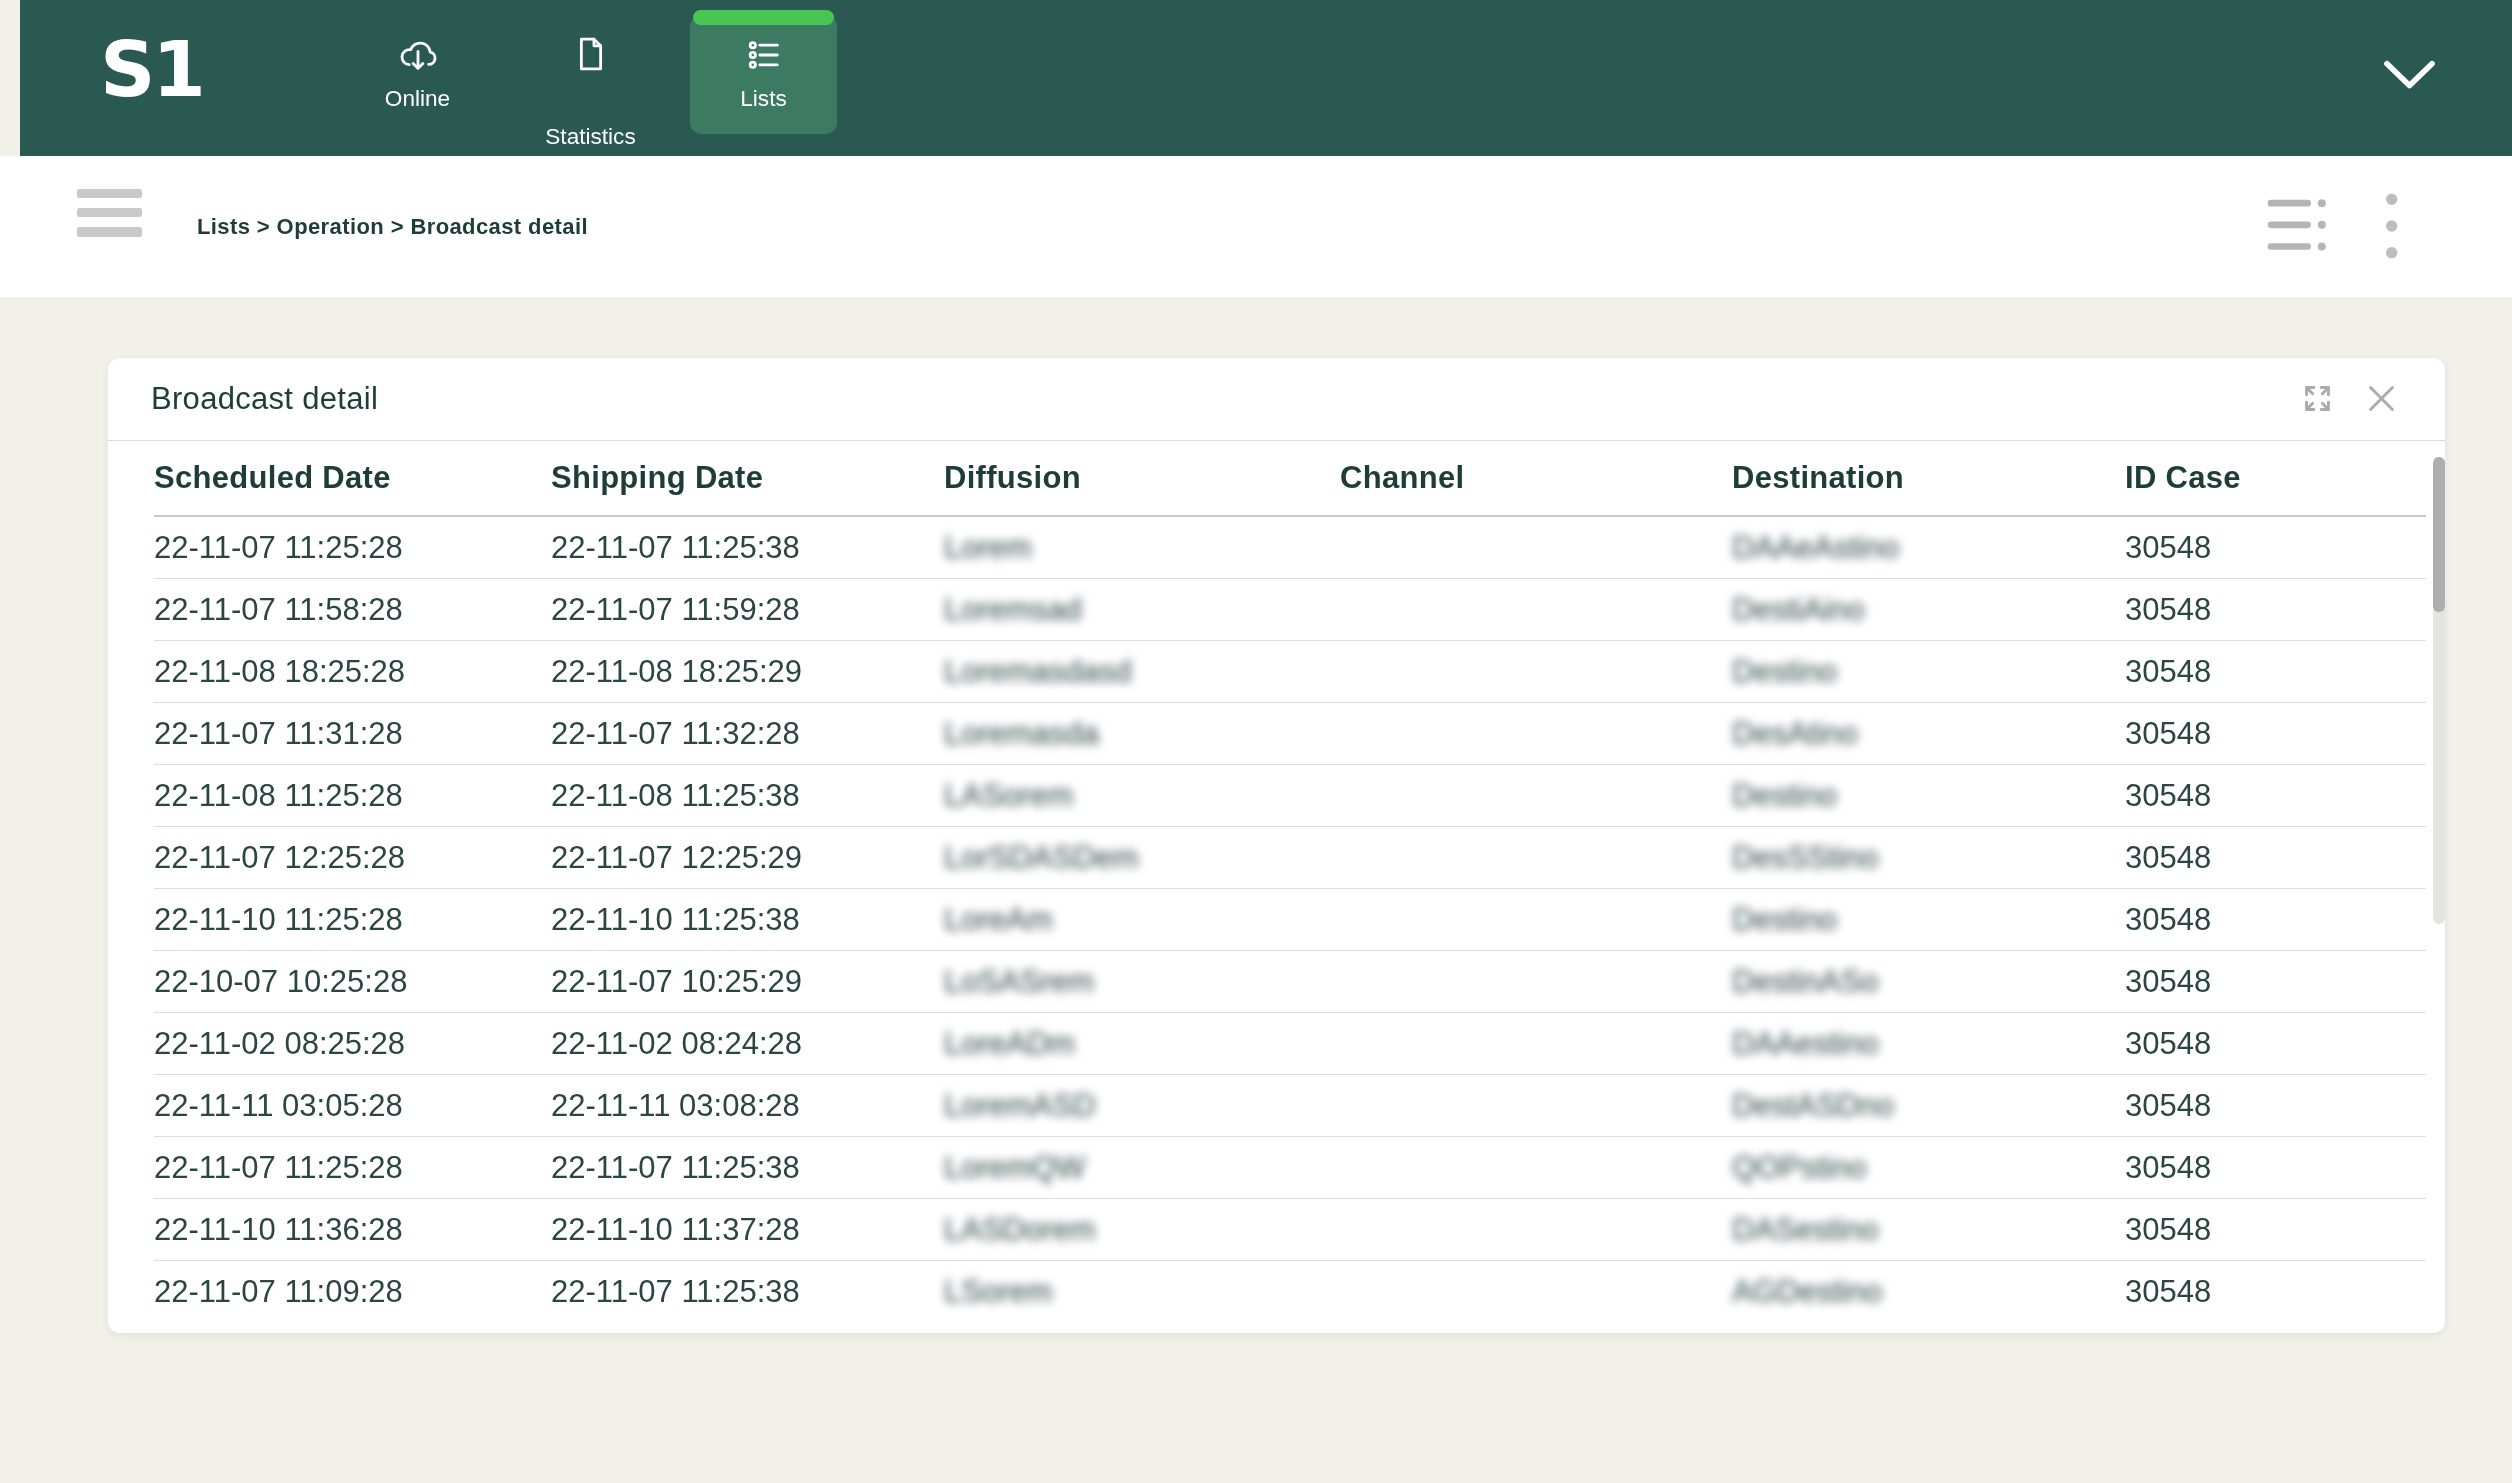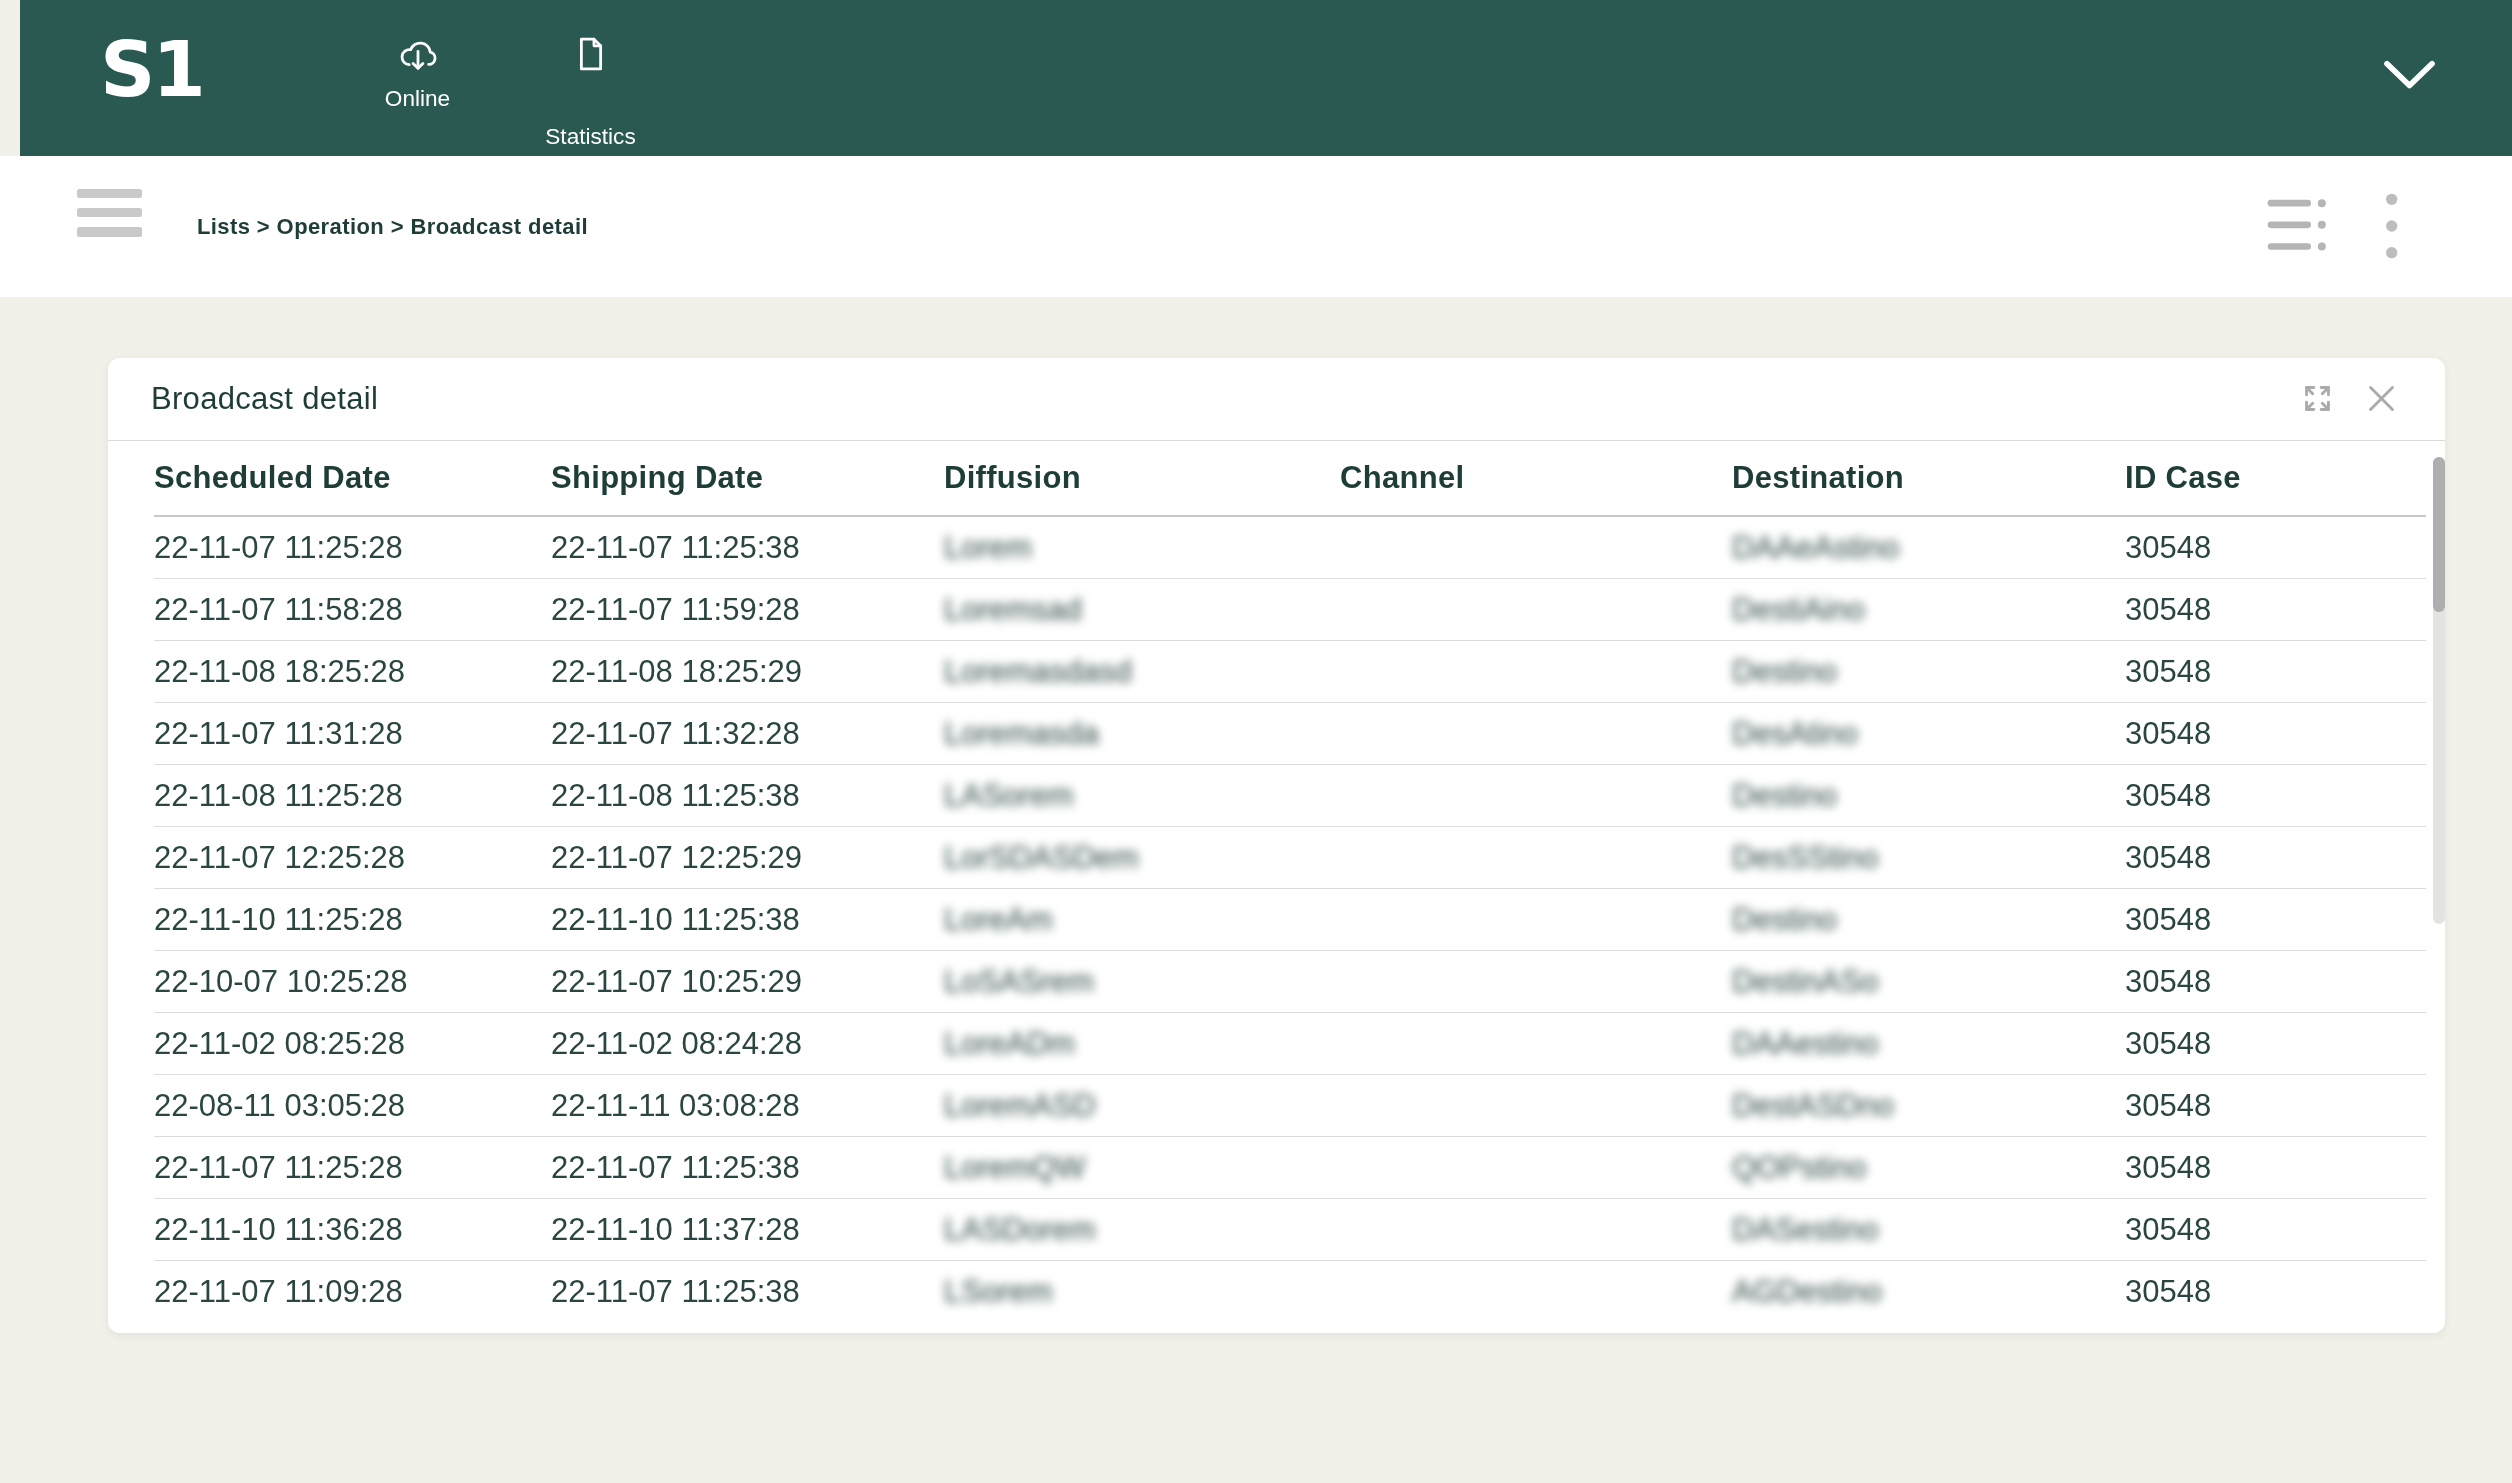--- a/index.html
+++ b/index.html
@@ -131,20 +131,34 @@
   <div class="nav-item" style="left:497px;gap:40px;">
     <span class="nicon">
       <svg width="42" height="42" viewBox="0 0 24 24" fill="none" stroke="#ffffff" stroke-width="1.6" stroke-linecap="round" stroke-linejoin="round">
         <path d="M6.5 3.5h7.2l3.8 3.8V20.5h-11z"></path>
         <path d="M13.7 3.5v3.8h3.8"></path>
       </svg>
     </span>
     <span class="nlabel">Statistics</span>
   </div>
 
+  <div class="nav-item active" style="left:670px;">
+    <div class="nav-indicator"></div>
+    <span class="nicon">
+      <svg width="42" height="42" viewBox="0 0 24 24" fill="none" stroke="#ffffff" stroke-width="1.6" stroke-linecap="round">
+        <circle cx="5.6" cy="6.4" r="1.5"></circle>
+          <line x1="9.6" y1="6.4" x2="19.6" y2="6.4"></line>
+        <circle cx="5.6" cy="12" r="1.5"></circle>
+          <line x1="9.6" y1="12" x2="19.6" y2="12"></line>
+        <circle cx="5.6" cy="17.6" r="1.5"></circle>
+          <line x1="9.6" y1="17.6" x2="19.6" y2="17.6"></line>
+      </svg>
+    </span>
+    <span class="nlabel">Lists</span>
+  </div>
 
   <div class="top-chevron">
     <svg width="55" height="37" viewBox="0 0 33 22" fill="none" stroke="#ffffff" stroke-width="3.4" stroke-linecap="round" stroke-linejoin="round">
       <polyline points="3,4 16.5,17 30,4"></polyline>
     </svg>
   </div>
 </header>
 
 <div class="breadbar">
   <div class="hamburger">
@@ -276,21 +290,21 @@
           </div>
           <div class="grid-row trow">
             <div class="cell">22-11-02 08:25:28</div>
             <div class="cell">22-11-02 08:24:28</div>
             <div class="cell blurred">LoreADm</div>
             <div class="cell"></div>
             <div class="cell blurred">DAAestino</div>
             <div class="cell">30548</div>
           </div>
           <div class="grid-row trow">
-            <div class="cell">22-08-11 03:05:28</div>
+            <div class="cell">22-11-11 03:05:28</div>
             <div class="cell">22-11-11 03:08:28</div>
             <div class="cell blurred">LoremASD</div>
             <div class="cell"></div>
             <div class="cell blurred">DestASDno</div>
             <div class="cell">30548</div>
           </div>
           <div class="grid-row trow">
             <div class="cell">22-11-07 11:25:28</div>
             <div class="cell">22-11-07 11:25:38</div>
             <div class="cell blurred">LoremQW</div>

